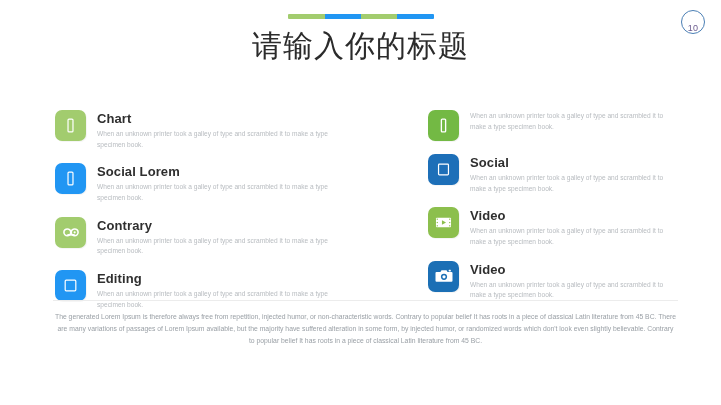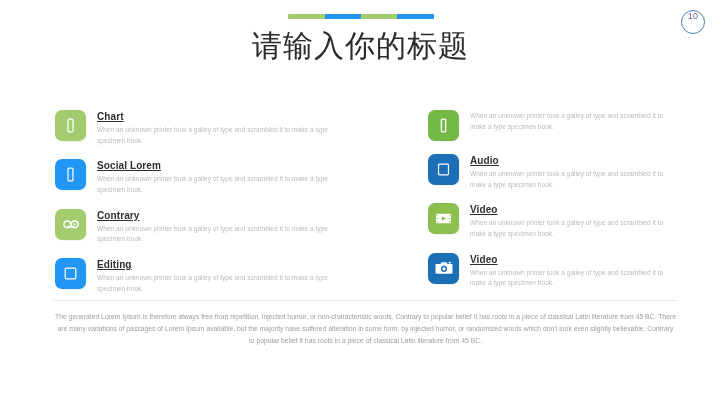--- a/index.html
+++ b/index.html
@@ -18,21 +18,21 @@
   
   .page-badge {
     position: absolute;
     top: 10px;
     right: 16px;
     width: 22px;
     height: 22px;
     border-radius: 50%;
     border: 1.4px solid #4b7fb5;
     display: flex;
-    align-items: flex-start;
+    align-items: flex-end;
     justify-content: center;
     font-size: 9px;
     color: #6b5b8e;
     font-family: "Liberation Sans", sans-serif;
     letter-spacing: 0.3px;
   }
 
   
   .header {
     padding-top: 14px;
@@ -90,26 +90,25 @@
     border-radius: 7px;
     flex: 0 0 31px;
     display: flex;
     align-items: center;
     justify-content: center;
     box-shadow: 1px 1px 0 rgba(0,0,0,0.04);
   }
   .feat-icon svg { display: block; }
   .feat-text { padding-top: 1px; min-width: 0; }
   .feat-title {
-    font-size: 10px;
+    font-size: 13px;
     font-weight: bold;
     color: #2f2f2f;
     margin: 0 0 3px 0;
     letter-spacing: 0.1px;
-    text-decoration: underline;
   }
   .feat-desc {
     font-size: 6.6px;
     color: #b8bcc0;
     line-height: 1.62;
     margin: 0;
     max-width: 236px;
   }
 
   
@@ -220,21 +219,21 @@
       </div>
     </div>
 
     <div class="feat-item">
       <div class="feat-icon" style="background: rgb(29, 111, 184);">
         <svg width="17" height="17" viewBox="0 0 24 24">
           <rect x="5" y="4.5" width="14" height="15" rx="1.2" fill="none" stroke="#ffffff" stroke-width="1.7"></rect>
         </svg>
       </div>
       <div class="feat-text">
-        <p class="feat-title">Audio</p>
+        <p class="feat-title">Social</p>
         <p class="feat-desc">When an unknown printer took a galley of type and scrambled it to make a type specimen book.</p>
       </div>
     </div>
 
     <div class="feat-item">
       <div class="feat-icon" style="background: rgb(140, 191, 77);">
         <svg width="19" height="19" viewBox="0 0 24 24">
           <rect x="2.5" y="6" width="19" height="12" rx="1" fill="#ffffff"></rect>
           <rect x="4.6" y="8" width="14.8" height="8" fill="none"></rect>
           <g fill="#8cbf4d">

